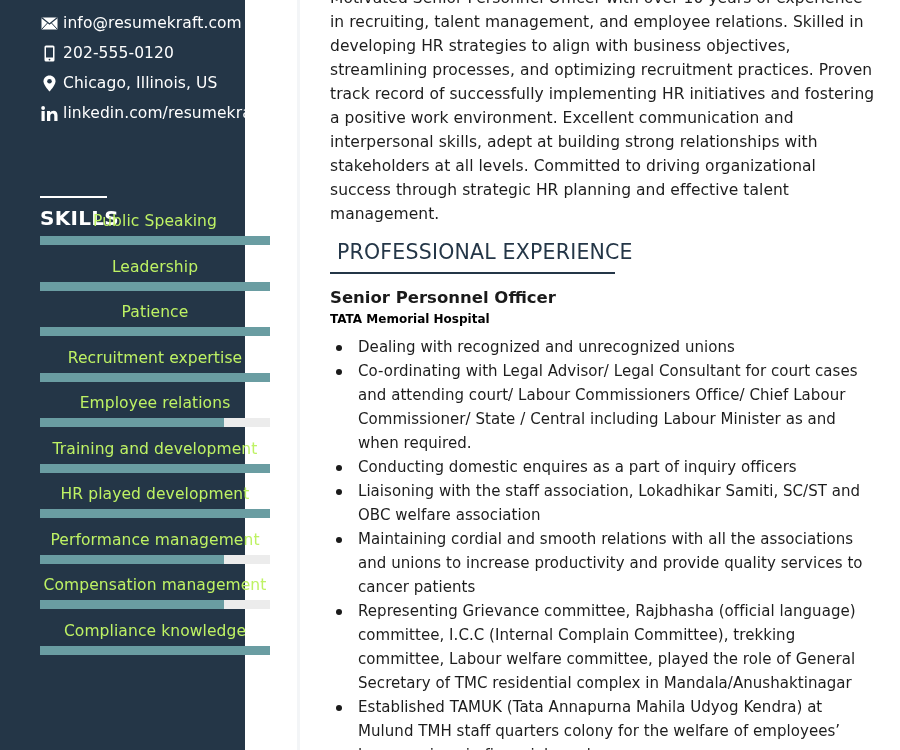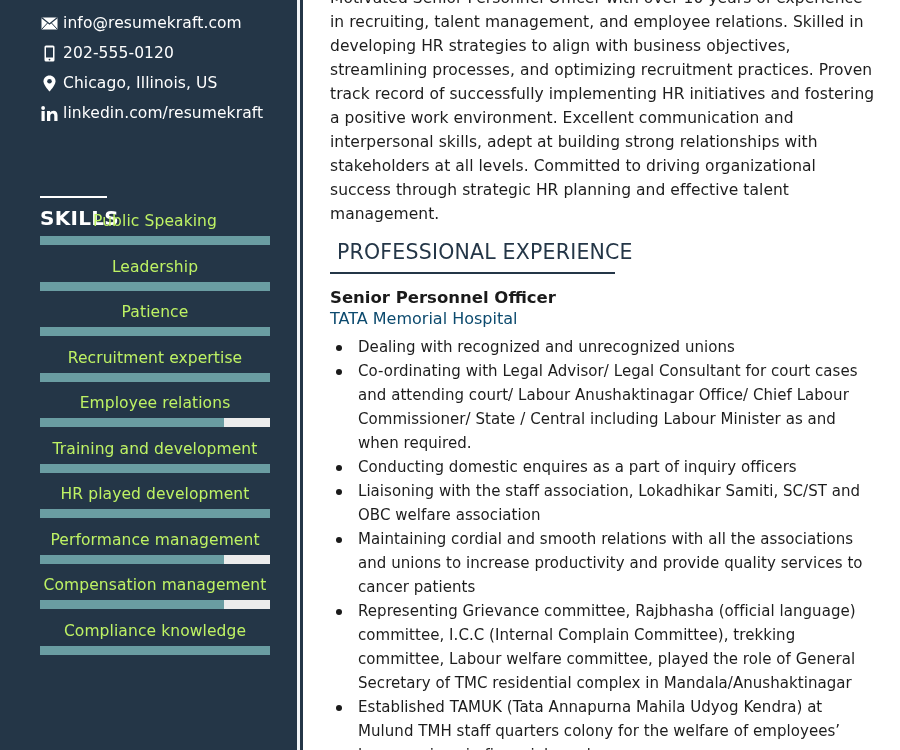--- a/index.html
+++ b/index.html
@@ -1,20 +1,20 @@
 <!DOCTYPE html>
 <html><head>
   <meta charset="utf-8">
   <style>
     * { margin: 0; padding: 0; box-sizing: border-box; }
     html, body { width: 900px; height: 750px; overflow: hidden; background: #ffffff; }
     body { font-family: "DejaVu Sans", "Liberation Sans", sans-serif; position: relative; }
 
     .sidebar {
-      position: absolute; left: 0; top: 0; width: 303px; height: 750px;
+      position: absolute; left: 0; top: 0; width: 245px; height: 750px;
       background: #243647; color: #ffffff; text-decoration: underline;
     }
     .divider-line {
       position: absolute; left: 297px; top: 0; width: 3px; height: 750px; background: #f3f5f7;
     }
     .contact { position: absolute; left: 40px; top: 8px; }
     .contact-row {
       display: flex; align-items: center; height: 30px;
       font-size: 15.5px; color: #ffffff; letter-spacing: 0.1px;
     }
@@ -50,21 +50,21 @@
     }
     .section-title {
       position: absolute; left: 7px; top: 240px;
       font-size: 20.5px; color: #243647; letter-spacing: 0.2px; white-space: nowrap;
     }
     .section-underline {
       position: absolute; left: 0; top: 272px; width: 285px; height: 2px; background: #243647;
     }
     .job { position: absolute; left: 0; top: 287px; width: 545px; }
     .job-title { font-size: 16.5px; font-weight: bold; line-height: 22px; color: #1a1a1a; }
-    .job-company { font-size: 16px; font-weight: normal; line-height: 20px; color: #0c4a6e; }
+    .job-company { font-size: 12px; font-weight: bold; line-height: 20px; color: #000000; }
     .bullets { list-style: none; margin-top: 6px; }
     .bullets li {
       position: relative; padding-left: 28px;
       font-size: 15px; line-height: 24px; letter-spacing: 0.05px;
     }
     .bullets li::before {
       content: ""; position: absolute; left: 6px; top: 10px;
       width: 6px; height: 6px; border-radius: 50%; background: #1a1a1a;
     }
   </style>
@@ -187,21 +187,21 @@
   <p class="summary">Motivated Senior Personnel Officer with over 10 years of experience in recruiting, talent management, and employee relations. Skilled in developing HR strategies to align with business objectives, streamlining processes, and optimizing recruitment practices. Proven track record of successfully implementing HR initiatives and fostering a positive work environment. Excellent communication and interpersonal skills, adept at building strong relationships with stakeholders at all levels. Committed to driving organizational success through strategic HR planning and effective talent management.</p>
 
   <div class="section-title">PROFESSIONAL EXPERIENCE</div>
   <div class="section-underline"></div>
 
   <div class="job">
     <div class="job-title">Senior Personnel Officer</div>
     <div class="job-company">TATA Memorial Hospital</div>
     <ul class="bullets">
       <li>Dealing with recognized and unrecognized unions</li>
-      <li>Co-ordinating with Legal Advisor/ Legal Consultant for court cases and attending court/ Labour Anushaktinagar Office/ Chief Labour Commissioner/ State / Central including Labour Minister as and when required.</li>
+      <li>Co-ordinating with Legal Advisor/ Legal Consultant for court cases and attending court/ Labour Commissioners Office/ Chief Labour Commissioner/ State / Central including Labour Minister as and when required.</li>
       <li>Conducting domestic enquires as a part of inquiry officers</li>
       <li>Liaisoning with the staff association, Lokadhikar Samiti, SC/ST and OBC welfare association</li>
       <li>Maintaining cordial and smooth relations with all the associations and unions to increase productivity and provide quality services to cancer patients</li>
       <li>Representing Grievance committee, Rajbhasha (official language) committee, I.C.C (Internal Complain Committee), trekking committee, Labour welfare committee, played the role of General Secretary of TMC residential complex in Mandala/Anushaktinagar</li>
       <li>Established TAMUK (Tata Annapurna Mahila Udyog Kendra) at Mulund TMH staff quarters colony for the welfare of employees’ leave savings in financial need</li>
     </ul>
   </div>
 </div>
 
 </body></html>

